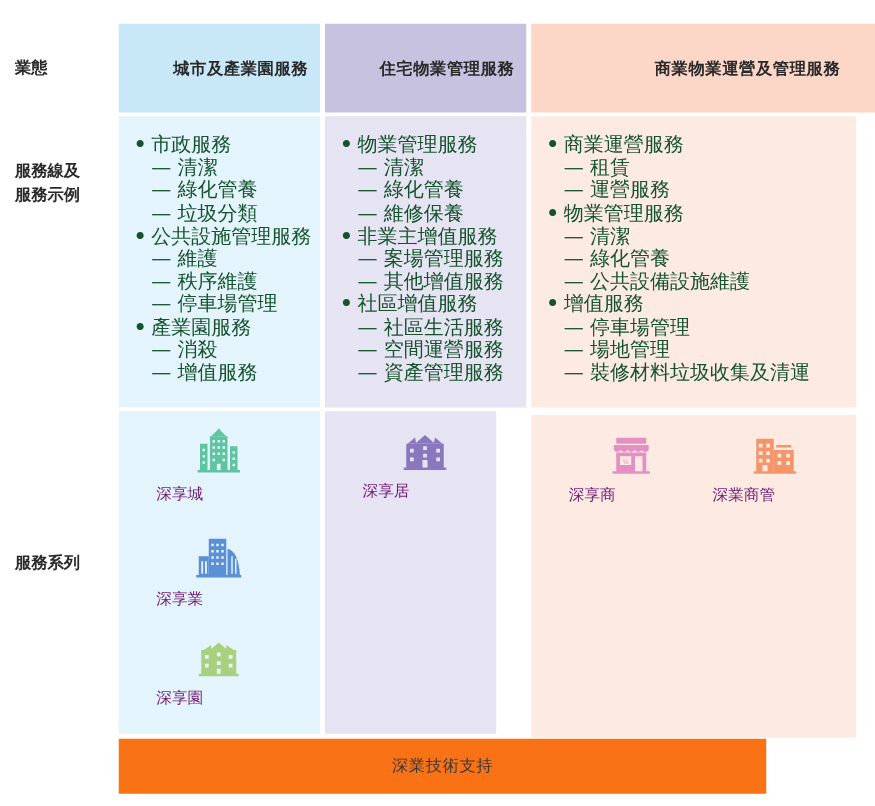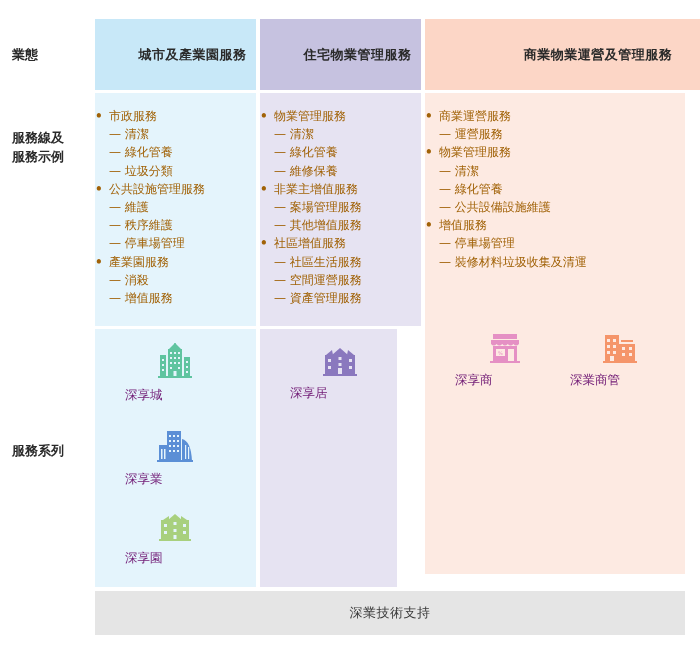--- a/index.html
+++ b/index.html
@@ -3,27 +3,27 @@
 <meta charset="utf-8">
 <style>
   html, body { margin:0; padding:0; background:#ffffff; }
   body { width:700px; height:645px; position:relative; overflow:hidden;
          font-family:"DejaVu Serif","Liberation Serif",serif; color:#333; }
   .rowlabel { position:absolute; left:12px; font-size:13px; font-weight:bold; color:#2a2a2a; line-height:19px; }
   .cell { position:absolute; box-sizing:border-box; }
   .head { display:flex; align-items:center; justify-content:center; font-size:13px; font-weight:bold; color:#2a2a2a; letter-spacing:0.5px;padding-left:34px; }
   .c1h { background:#c8e8f8; } .c2h { background:#c6c2e0; } .c3h { background:#fcd6c6; }
   .c1 { background:#e4f4fc; } .c2 { background:#e6e3f2; } .c3 { background:#fdeae2; }
-  ul.svc { list-style:none; margin:0; padding:14px 0 0 0; font-size:12px; line-height:18.2px; color:#a16207; }
+  ul.svc { list-style:none; margin:0; padding:14px 0 0 12px; font-size:16px; line-height:18.2px; color:#14532d; }
   ul.svc li.main::before { content:"•"; display:inline-block; width:14px; font-weight:bold; }
   ul.svc li.sub { padding-left:14px; }
   ul.svc li.sub::before { content:"— "; }
   .brand { position:absolute; text-align:left; width:100px; font-size:12.5px; color:#701a75; }
   .brand svg { display:block; margin:0 auto 8px auto; }
-  .footer { position:absolute; left:95px; top:591px; width:590px; height:44px; background:#e5e5e5;
+  .footer { position:absolute; left:95px; top:591px; width:518px; height:44px; background:#f97316;
             display:flex; align-items:center; justify-content:center; font-size:13px; color:#3a3a3a; letter-spacing:0.5px; }
 </style>
 </head>
 <body>
 
 <div class="rowlabel" style="top:45px;">業態</div>
 <div class="rowlabel" style="top:128px;">
   <div>服務線及</div>
   <div>服務示例</div>
 </div>
@@ -59,27 +59,29 @@
     <li class="sub">其他增值服務</li>
     <li class="main">社區增值服務</li>
     <li class="sub">社區生活服務</li>
     <li class="sub">空間運營服務</li>
     <li class="sub">資產管理服務</li>
   </ul>
 </div>
 <div class="cell c3" style="left:425px;top:93px;width:260px;height:233px;">
   <ul class="svc">
     <li class="main">商業運營服務</li>
+    <li class="sub">租賃</li>
     <li class="sub">運營服務</li>
     <li class="main">物業管理服務</li>
     <li class="sub">清潔</li>
     <li class="sub">綠化管養</li>
     <li class="sub">公共設備設施維護</li>
     <li class="main">增值服務</li>
     <li class="sub">停車場管理</li>
+    <li class="sub">場地管理</li>
     <li class="sub">裝修材料垃圾收集及清運</li>
   </ul>
 </div>
 
 <div class="cell c1" style="left:95px;top:329px;width:161px;height:258px;">
   <div class="brand" style="left:30px;top:14px;">
     <svg width="40" height="36" viewBox="0 0 40 36">
       <g fill="#5fc4a0">
         <rect x="13" y="6" width="14" height="28"></rect>
           <polygon points="14,6 20,0 26,6"></polygon>
@@ -180,21 +182,21 @@
         <rect x="8" y="19" width="3" height="3"></rect>
           <rect x="18.5" y="16" width="3" height="3"></rect>
           <rect x="29" y="19" width="3" height="3"></rect>
         <rect x="18" y="21" width="4" height="6"></rect>
       </g>
     </svg>
     <div>深享居</div>
   </div>
 </div>
 
-<div class="cell c3" style="left:425px;top:316px;width:260px;height:258px;">
+<div class="cell c3" style="left:425px;top:332px;width:260px;height:258px;">
   <div class="brand" style="left:30px;top:18px;">
     <svg width="40" height="30" viewBox="0 0 40 30">
       <g fill="#e590c4">
         <rect x="8" y="0" width="24" height="5"></rect>
         <path d="M6 6 H34 V10 Q31 13 28.4 10 Q25.6 13 22.8 10 Q20 13 17.2 10 Q14.4 13 11.6 10 Q8.8 13 6 10 Z"></path>
         <rect x="8" y="12" width="24" height="16"></rect>
           <rect x="5" y="27" width="30" height="2"></rect>
       </g>
       <g fill="#fdeae2">
         <rect x="11" y="15" width="9" height="7"></rect>

